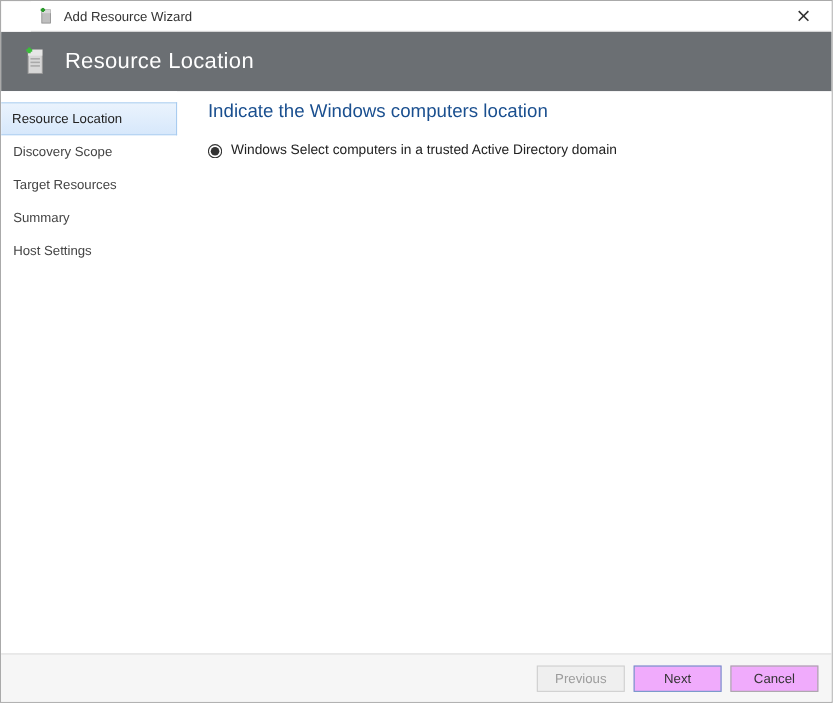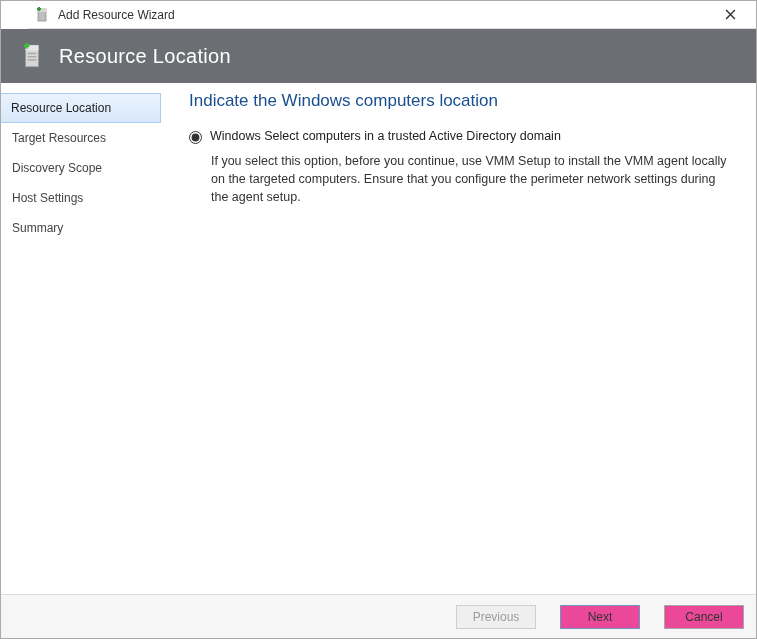--- a/index.html
+++ b/index.html
@@ -101,29 +101,29 @@
       line-height: 1.45;
     }
     .option-block { margin-bottom: 8px; }
     .footer {
       height: 44px;
       border-top: 1px solid #ddd;
       display: flex;
       align-items: center;
       justify-content: flex-end;
       padding: 0 12px;
-      gap: 24px;
+      gap: 8px;
       background: #f6f6f6;
     }
     .btn {
       min-width: 80px;
       height: 24px;
       font-size: 12px;
       border: 1px solid #a7a7a7;
-      background: #ec4899;
+      background: #f0abfc;
       color: #333;
       cursor: pointer;
       padding: 0 12px;
     }
     .btn:disabled {
       color: #9c9c9c;
       cursor: default;
       background: #efefef;
       border-color: #cfcfcf;
     }
@@ -161,39 +161,38 @@
       <rect x="6" y="16" width="8" height="1.3" fill="#a9a9a9"></rect>
       <path d="M5 1 L5 6 M2.5 3.5 L7.5 3.5" stroke="#3bbd3b" stroke-width="2.4"></path>
     </svg>
   </span>
   <span class="htitle">Resource Location</span>
 </div>
 
 <div class="body-area">
   <div class="sidebar">
     <div class="sidebar-item selected"><span>Resource Location</span></div>
+    <div class="sidebar-item"><span>Discovery Scope</span></div>
     <div class="sidebar-item"><span>Target Resources</span></div>
-    <div class="sidebar-item"><span>Discovery Scope</span></div>
+    <div class="sidebar-item"><span>Summary</span></div>
     <div class="sidebar-item"><span>Host Settings</span></div>
-    <div class="sidebar-item"><span>Summary</span></div>
   </div>
 
   <div class="content">
     <div class="content-heading">Indicate the Windows computers location</div>
 
     <div class="option-block">
       <label class="option-row">
         <input type="radio" name="loc" checked="" style="">
         <span class="option-label">Windows Select computers in a trusted Active Directory domain</span>
       </label>
     </div>
 
 
     <div class="option-block">
-      <div class="option-desc">If you select this option, before you continue, use VMM Setup to install the VMM agent locally on the targeted computers. Ensure that you configure the perimeter network settings during the agent setup.</div>
     </div>
 
     <div class="option-block">
     </div>
   </div>
 </div>
 
 <div class="footer">
   <button class="btn" disabled="">Previous</button>
   <button class="btn primary">Next</button>

